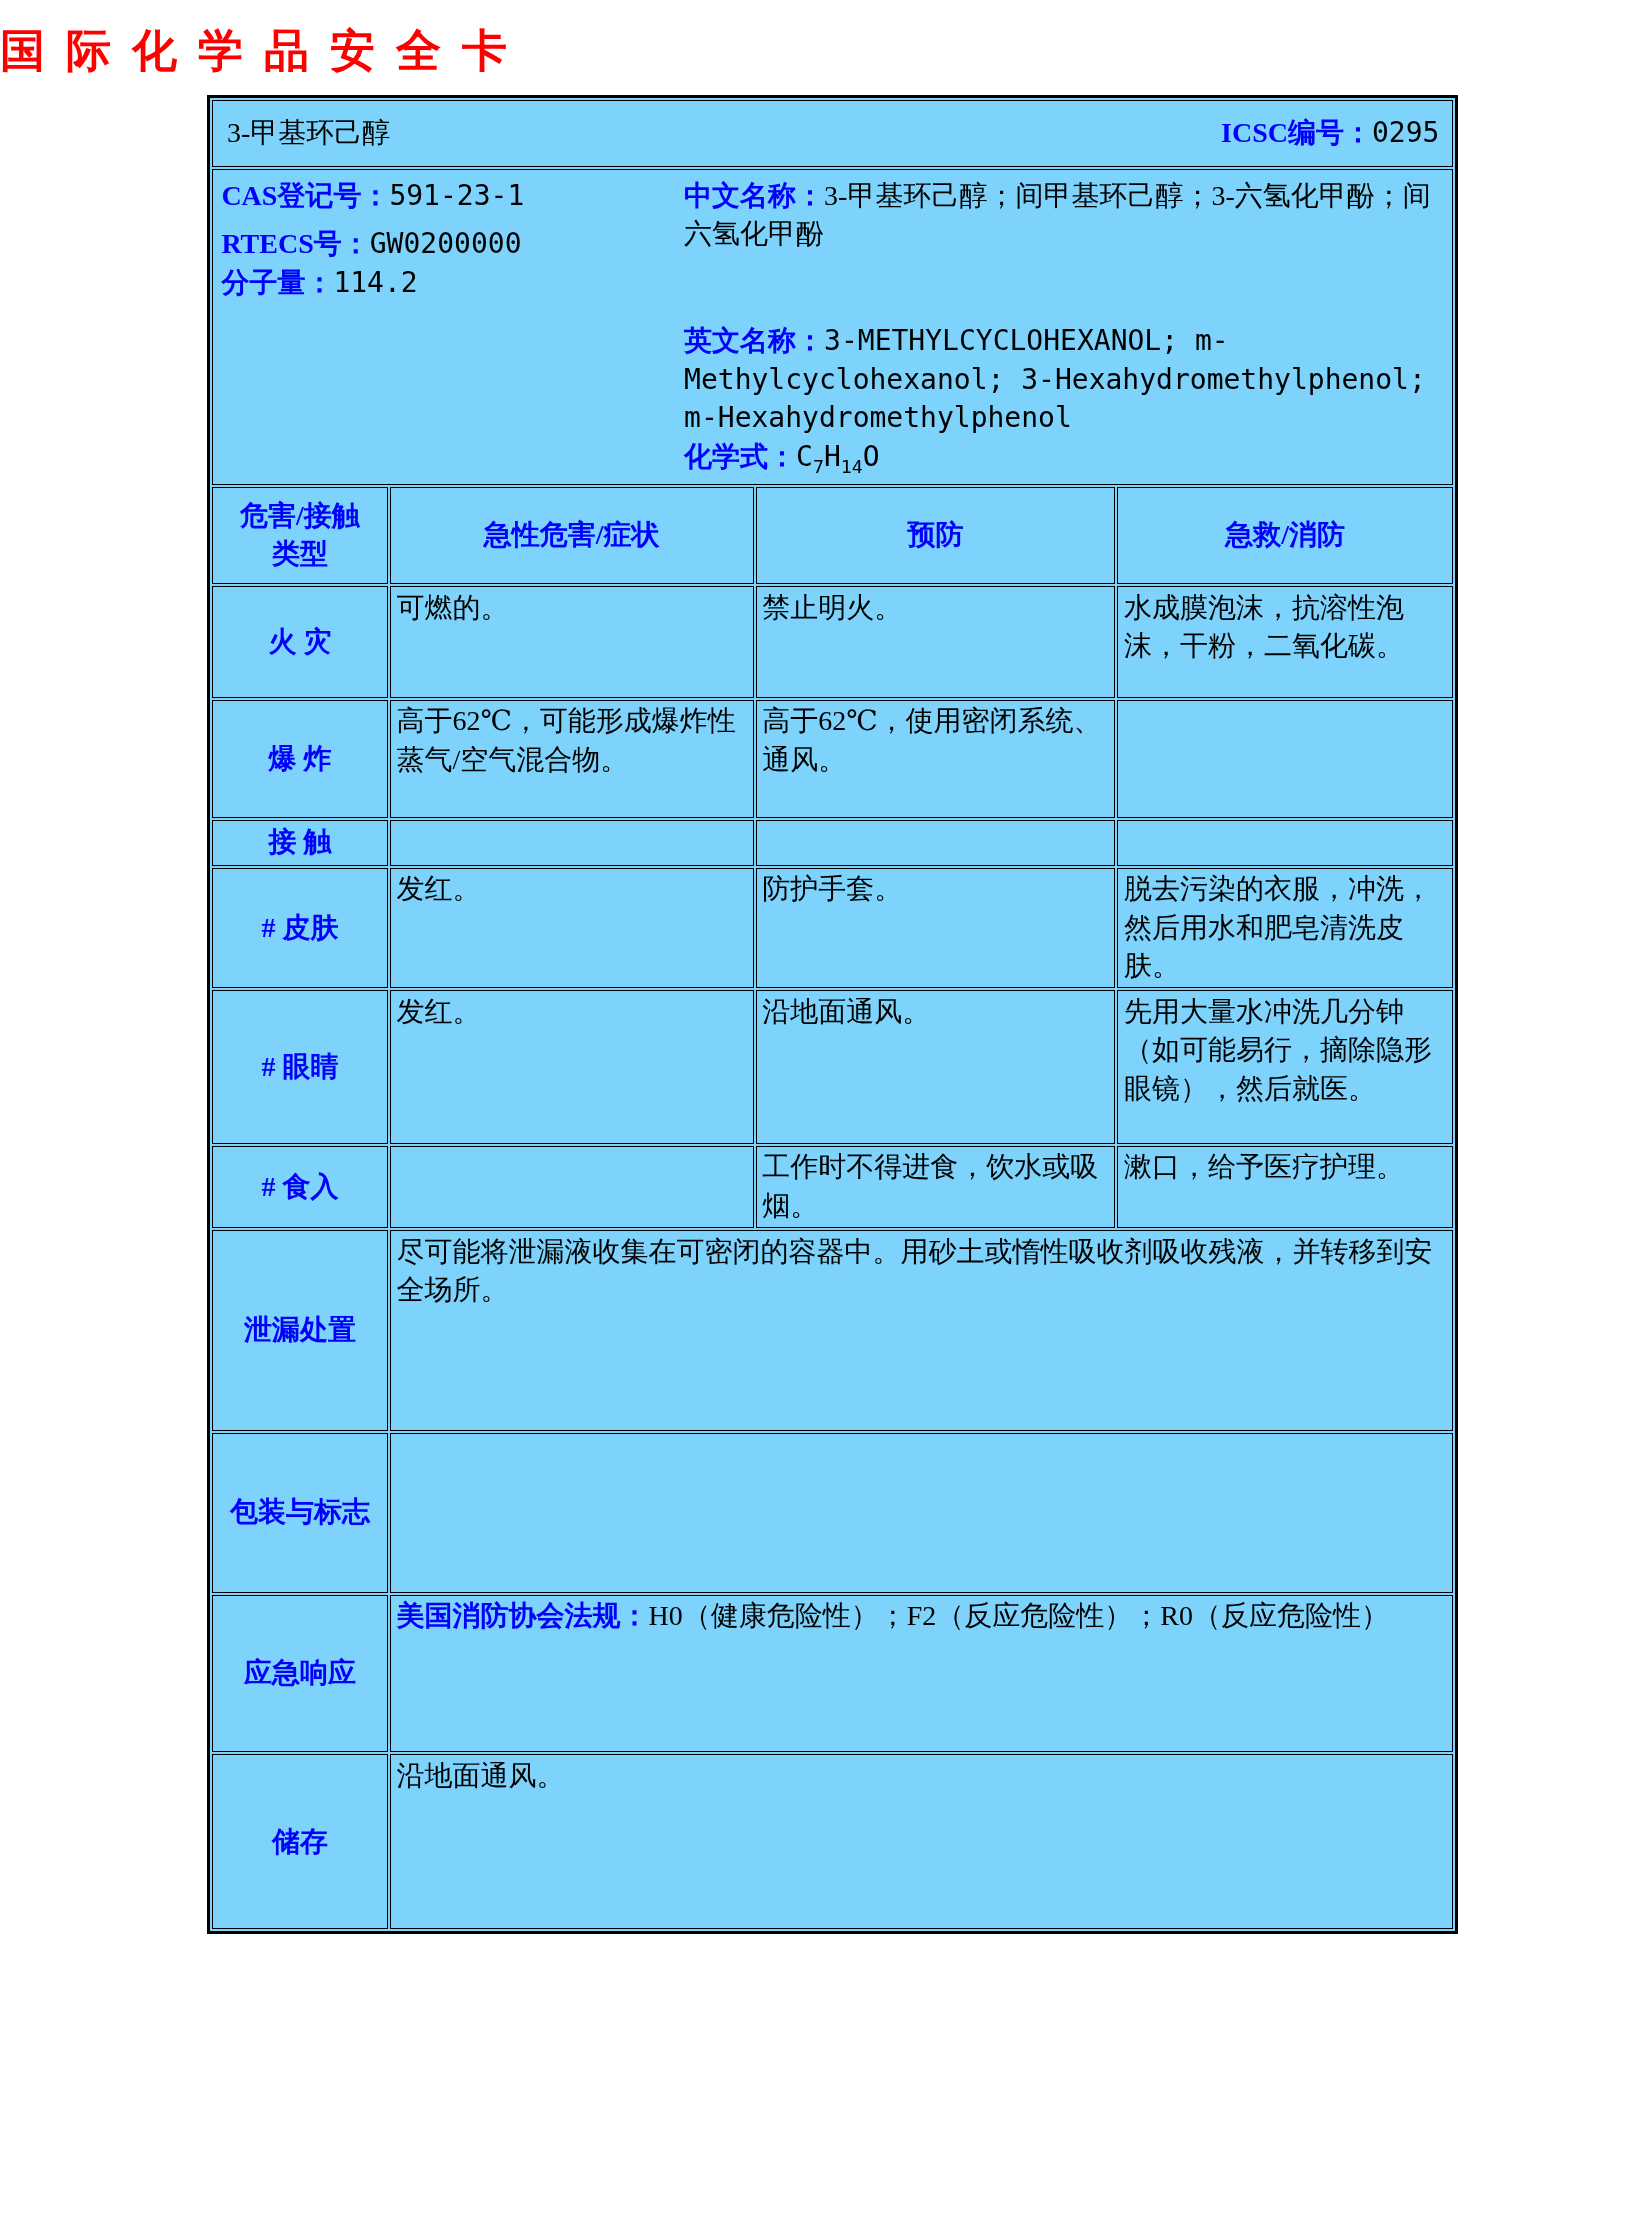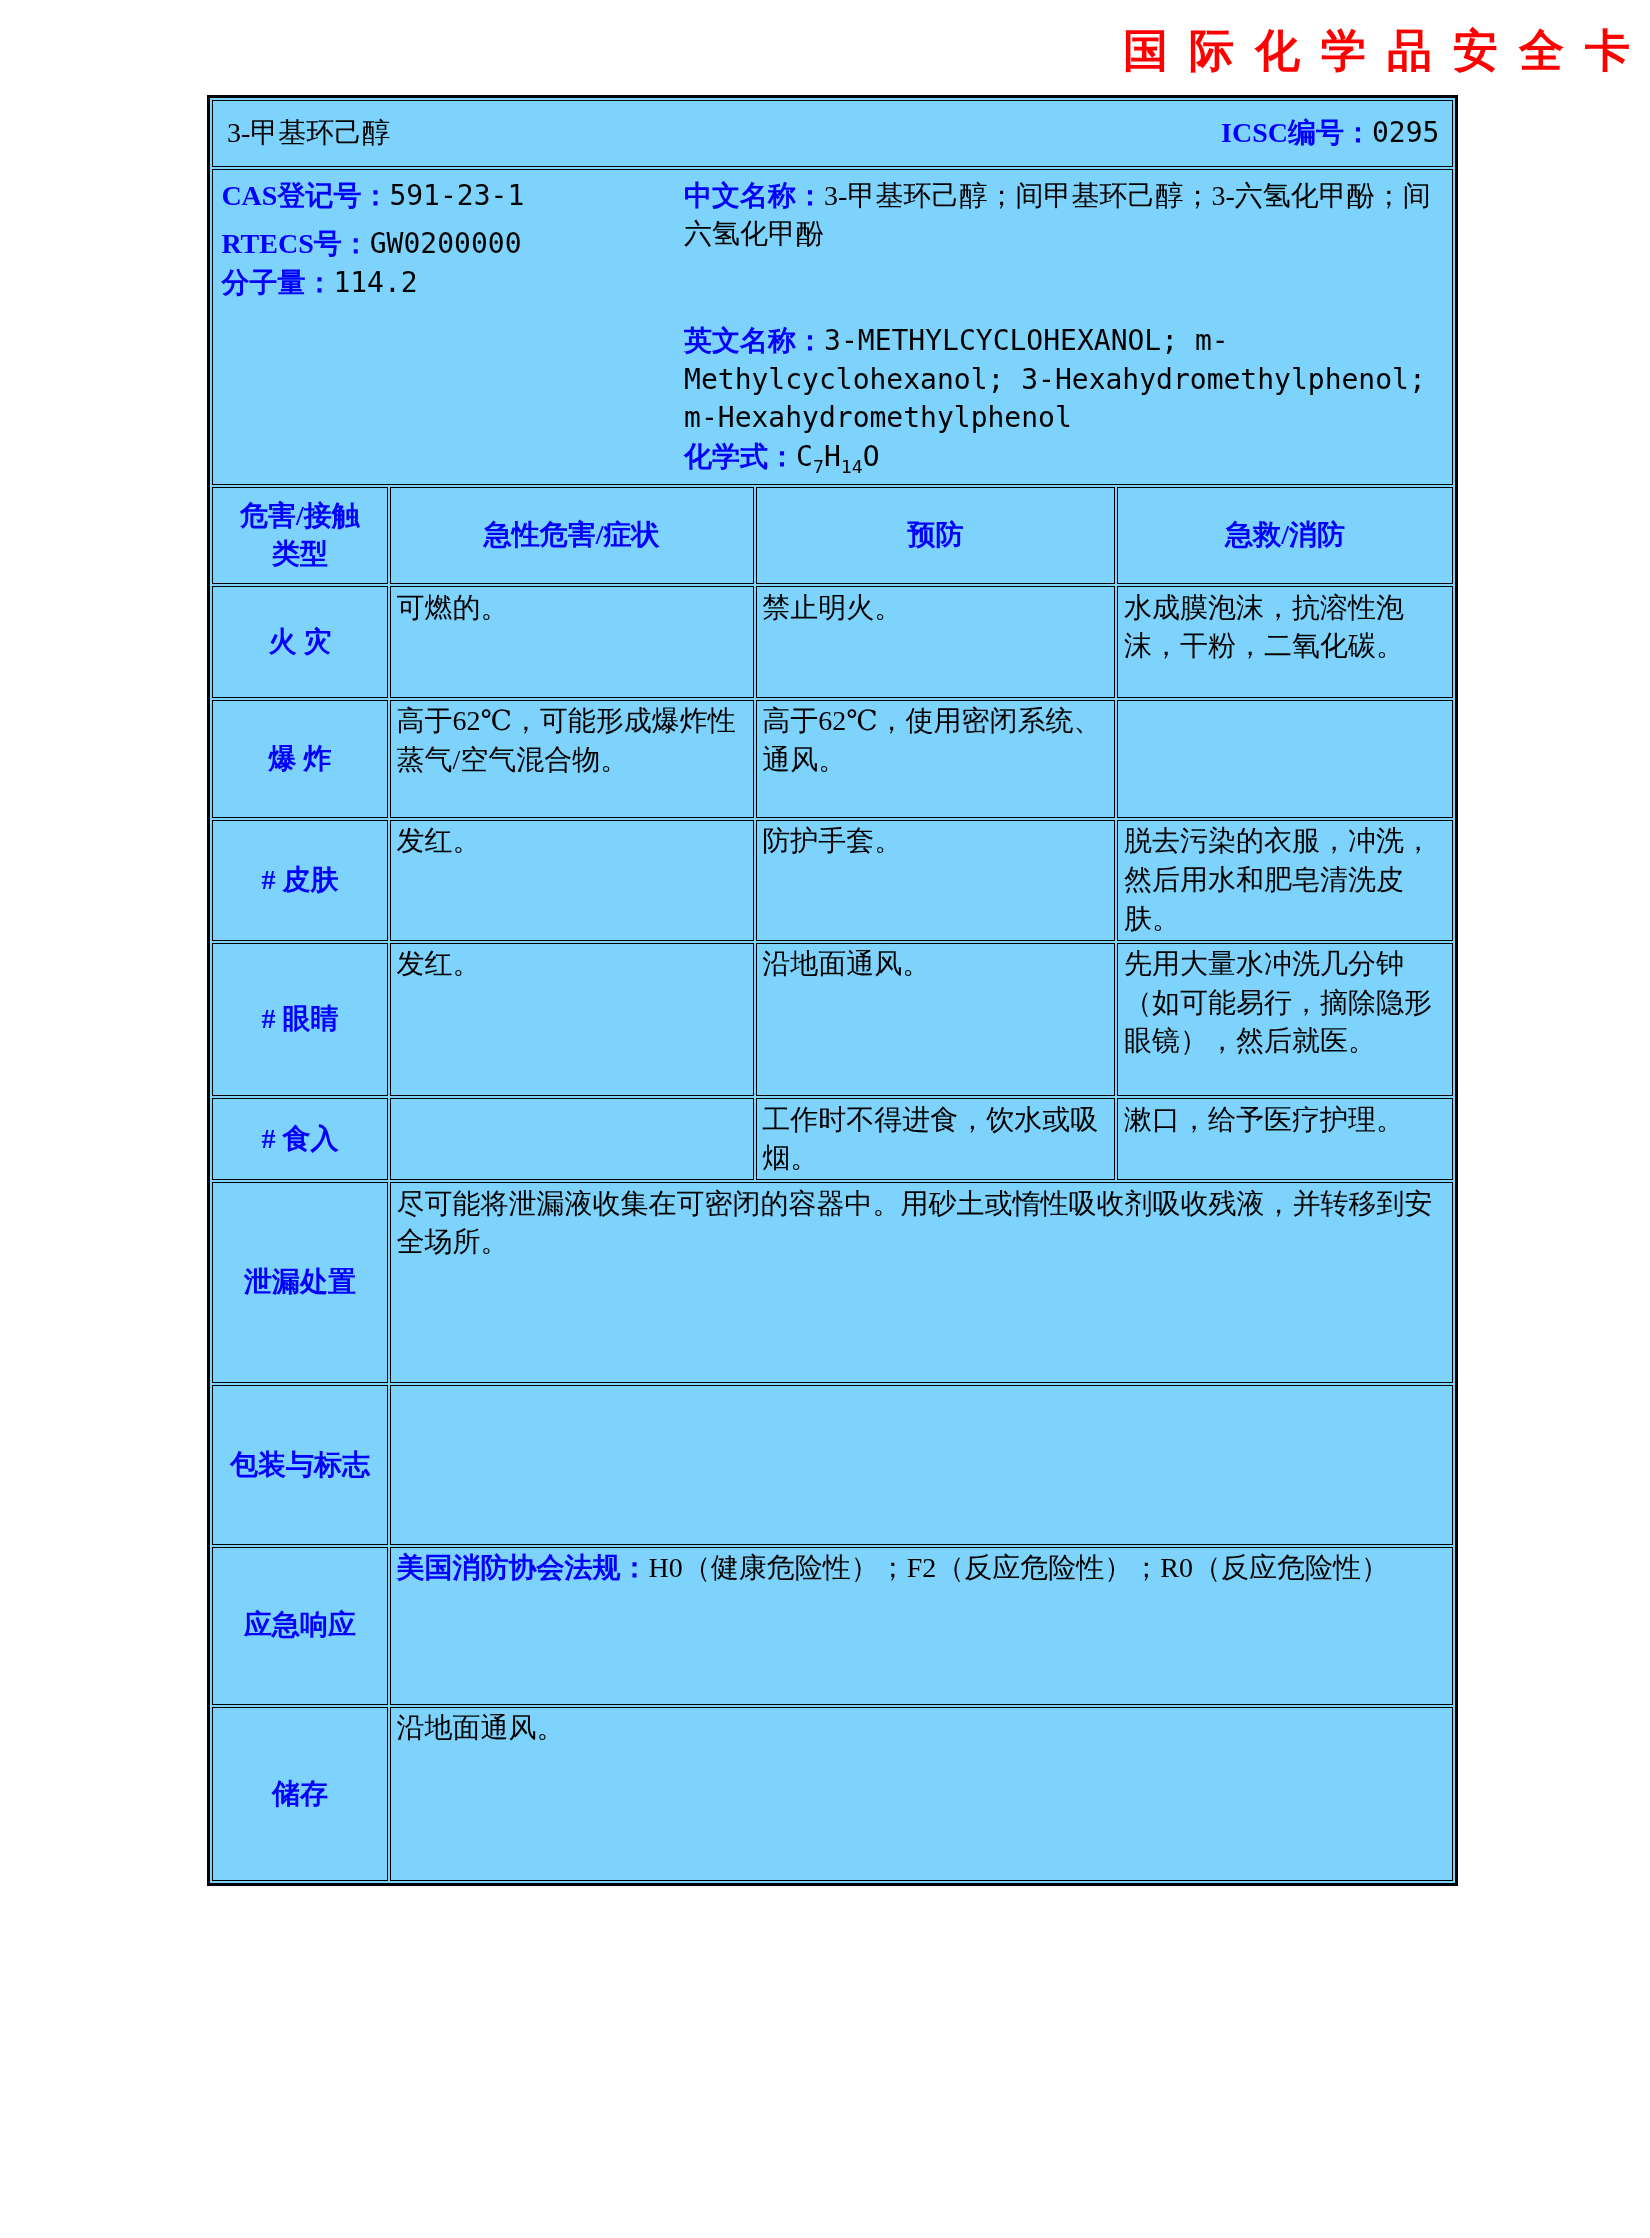--- a/index.html
+++ b/index.html
@@ -4,21 +4,21 @@
 <style>
   html,body{margin:0;padding:0;background:#ffffff;}
   body{
     width:1651px;height:2239px;
     font-family:"Liberation Serif","DejaVu Serif",serif;
     color:#000;
     -webkit-font-smoothing:antialiased;
   }
   .page-title{
     margin:21px 0 0 0;
-    text-align:right;
+    text-align:left;
     color:#ff0000;
     font-size:45px;
     font-weight:bold;
     letter-spacing:21px;
     font-family:"Liberation Serif","DejaVu Serif",serif;
   }
   table.card{
     margin:14px 0 0 207px;
     width:1251px;
     border:3.5px solid #000;
@@ -123,20 +123,26 @@
     <td>水成膜泡沫，抗溶性泡沫，干粉，二氧化碳。</td>
   </tr>
 
   <tr class="r-expl">
     <td class="label-cell">爆 炸</td>
     <td>高于62℃，可能形成爆炸性蒸气/空气混合物。</td>
     <td>高于62℃，使用密闭系统、通风。</td>
     <td></td>
   </tr>
 
+  <tr class="r-cont">
+    <td class="label-cell">接 触</td>
+    <td></td>
+    <td></td>
+    <td></td>
+  </tr>
 
 
   <tr class="r-skin">
     <td class="label-cell"># 皮肤</td>
     <td>发红。</td>
     <td>防护手套。</td>
     <td>脱去污染的衣服，冲洗，然后用水和肥皂清洗皮肤。</td>
   </tr>
 
   <tr class="r-eye">

